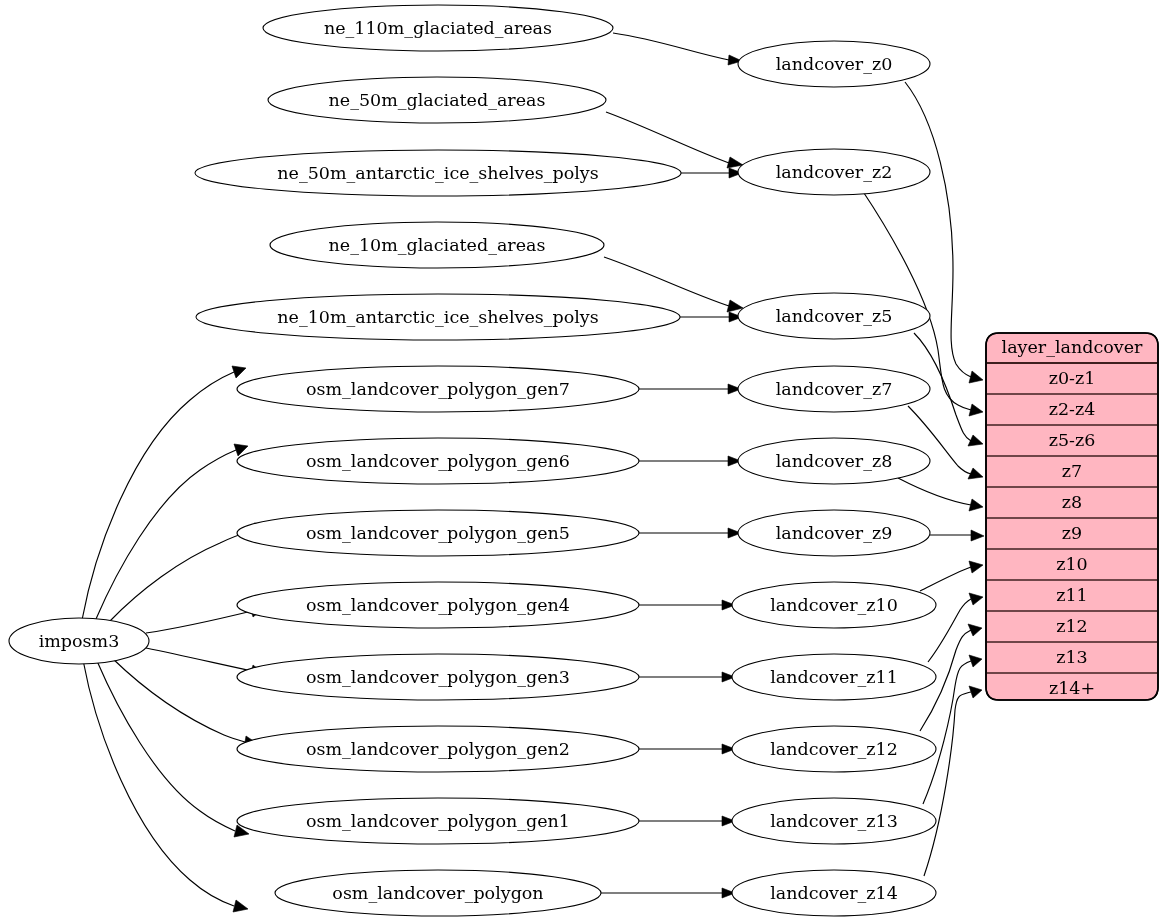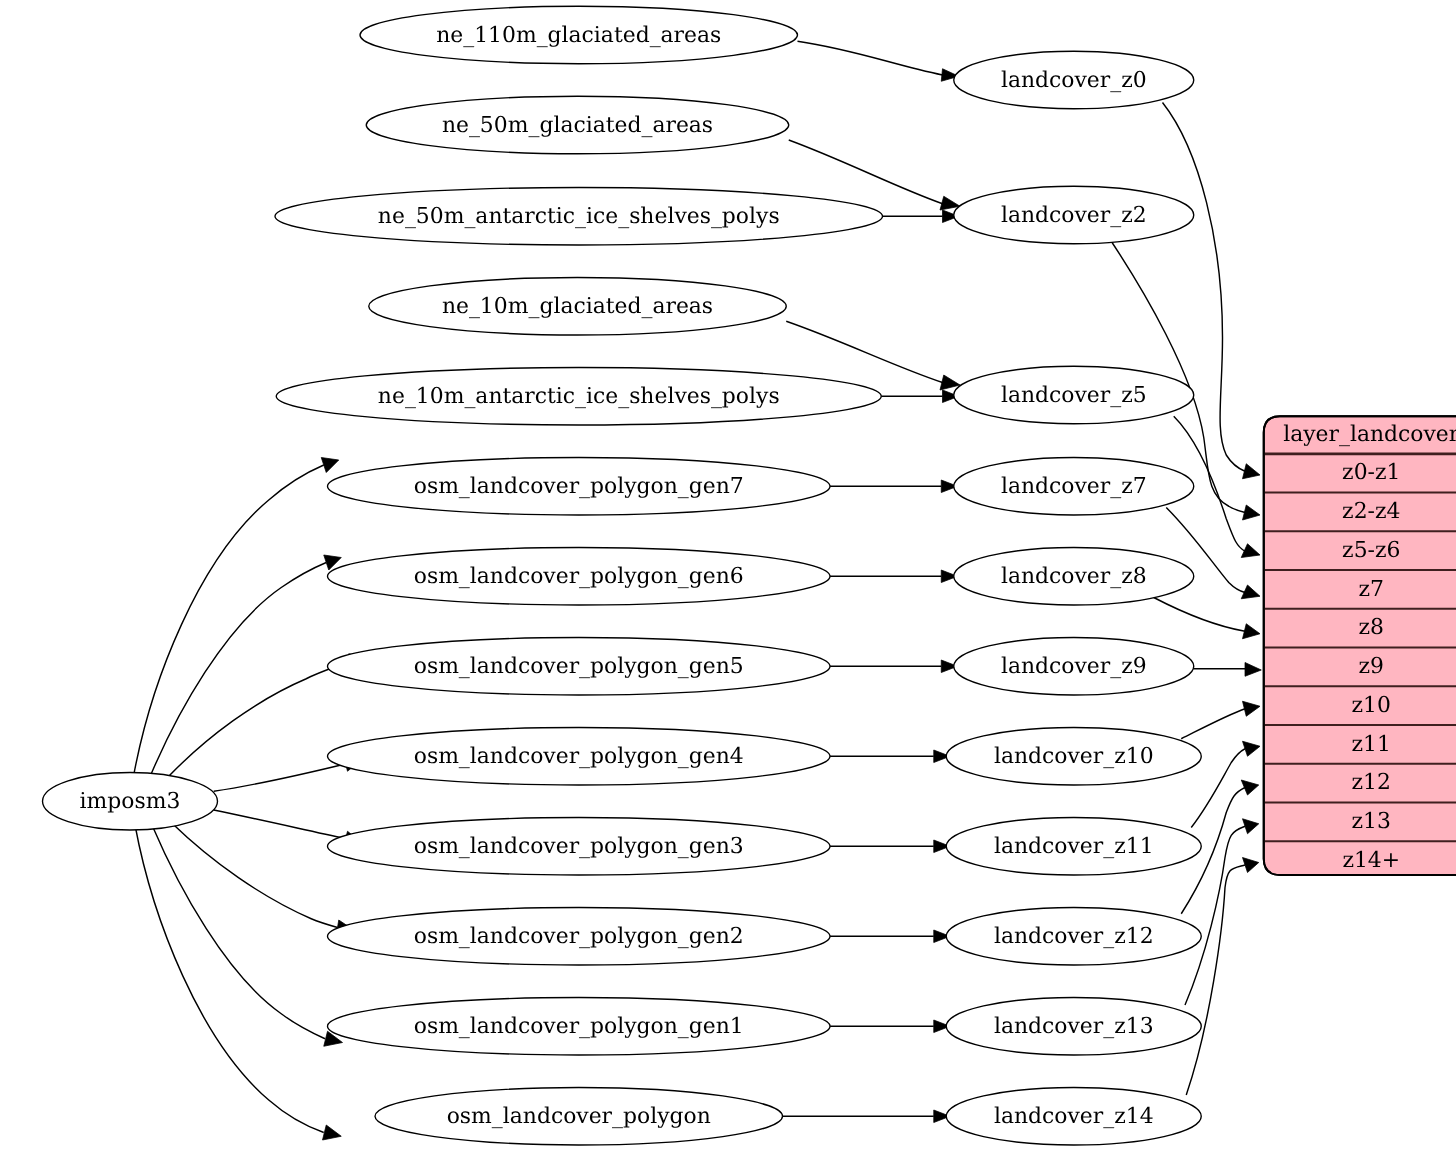--- a/index.html
+++ b/index.html
@@ -10,21 +10,20 @@
   body {
     width: 1165px;
     height: 923px;
     font-family: "DejaVu Serif", "Liberation Serif", serif;
     overflow: hidden;
   }
   #graph-root {
     position: relative;
     width: 938px;
     height: 923px;
-    padding-left: 25px;
   }
   svg#diagram {
     display: block;
     width: 1165px;
     height: 923px;
   }
   .node-ellipse {
     fill: #ffffff;
     stroke: #000000;
     stroke-width: 1.1;

